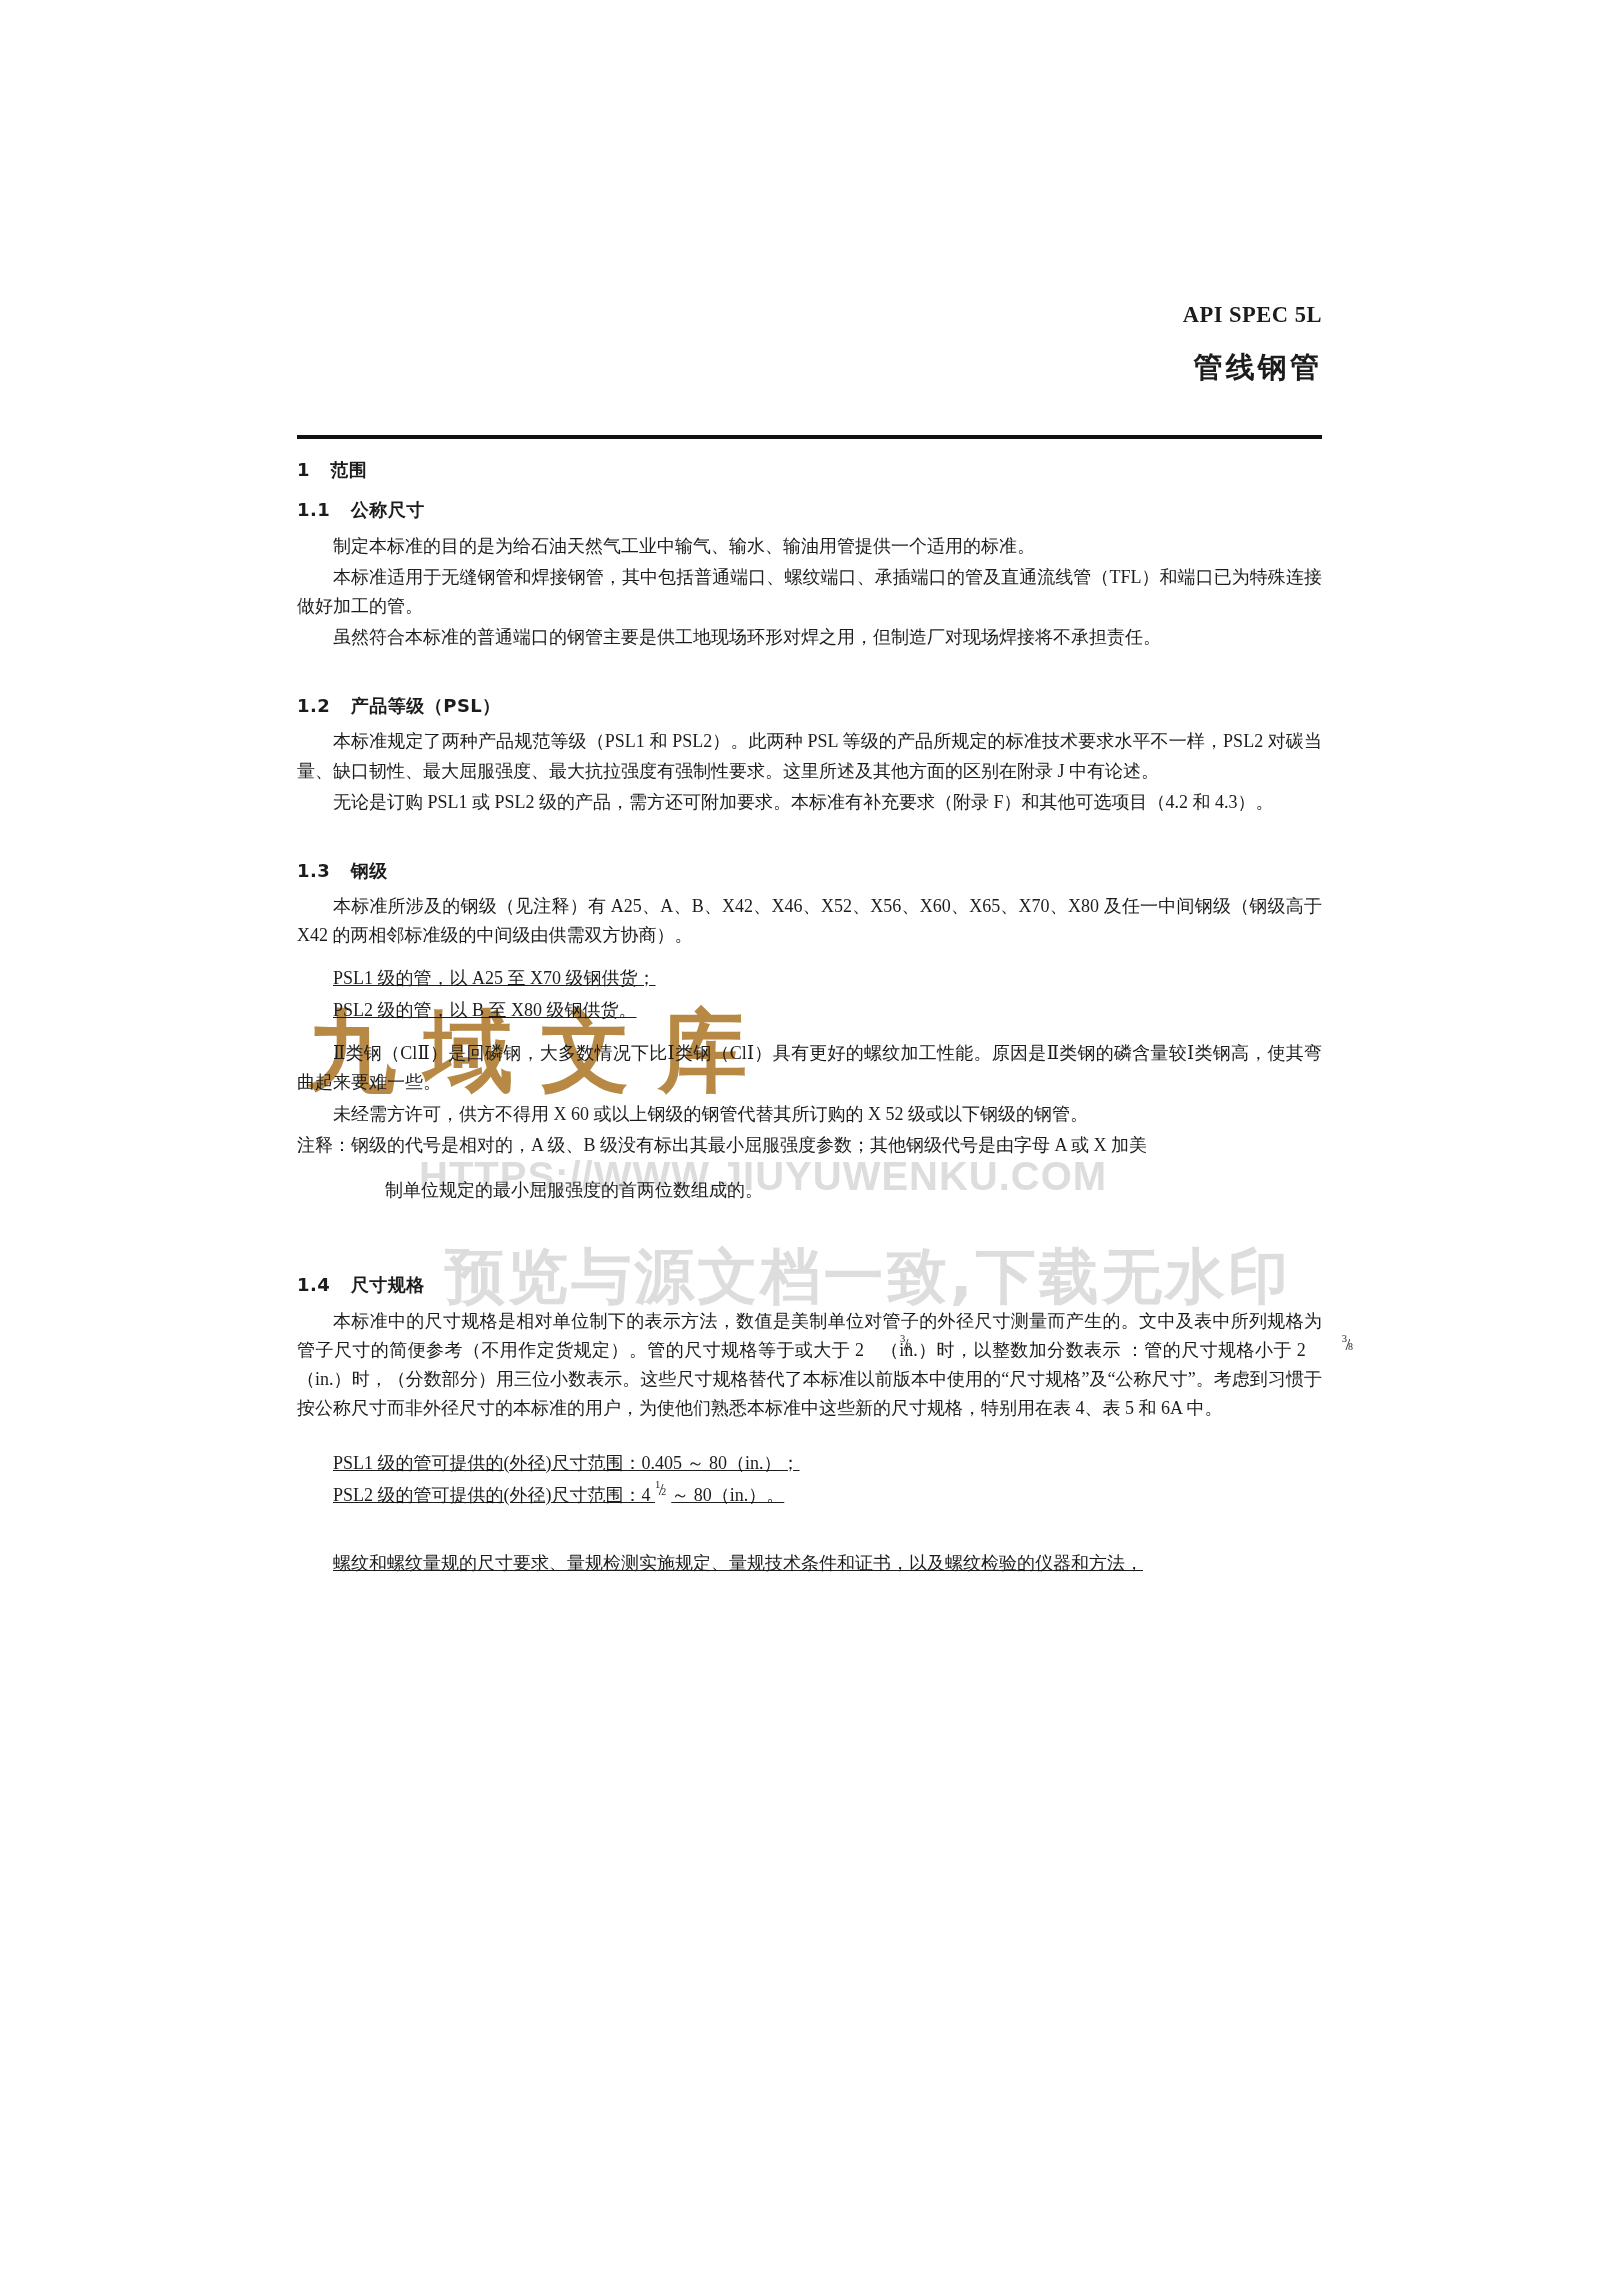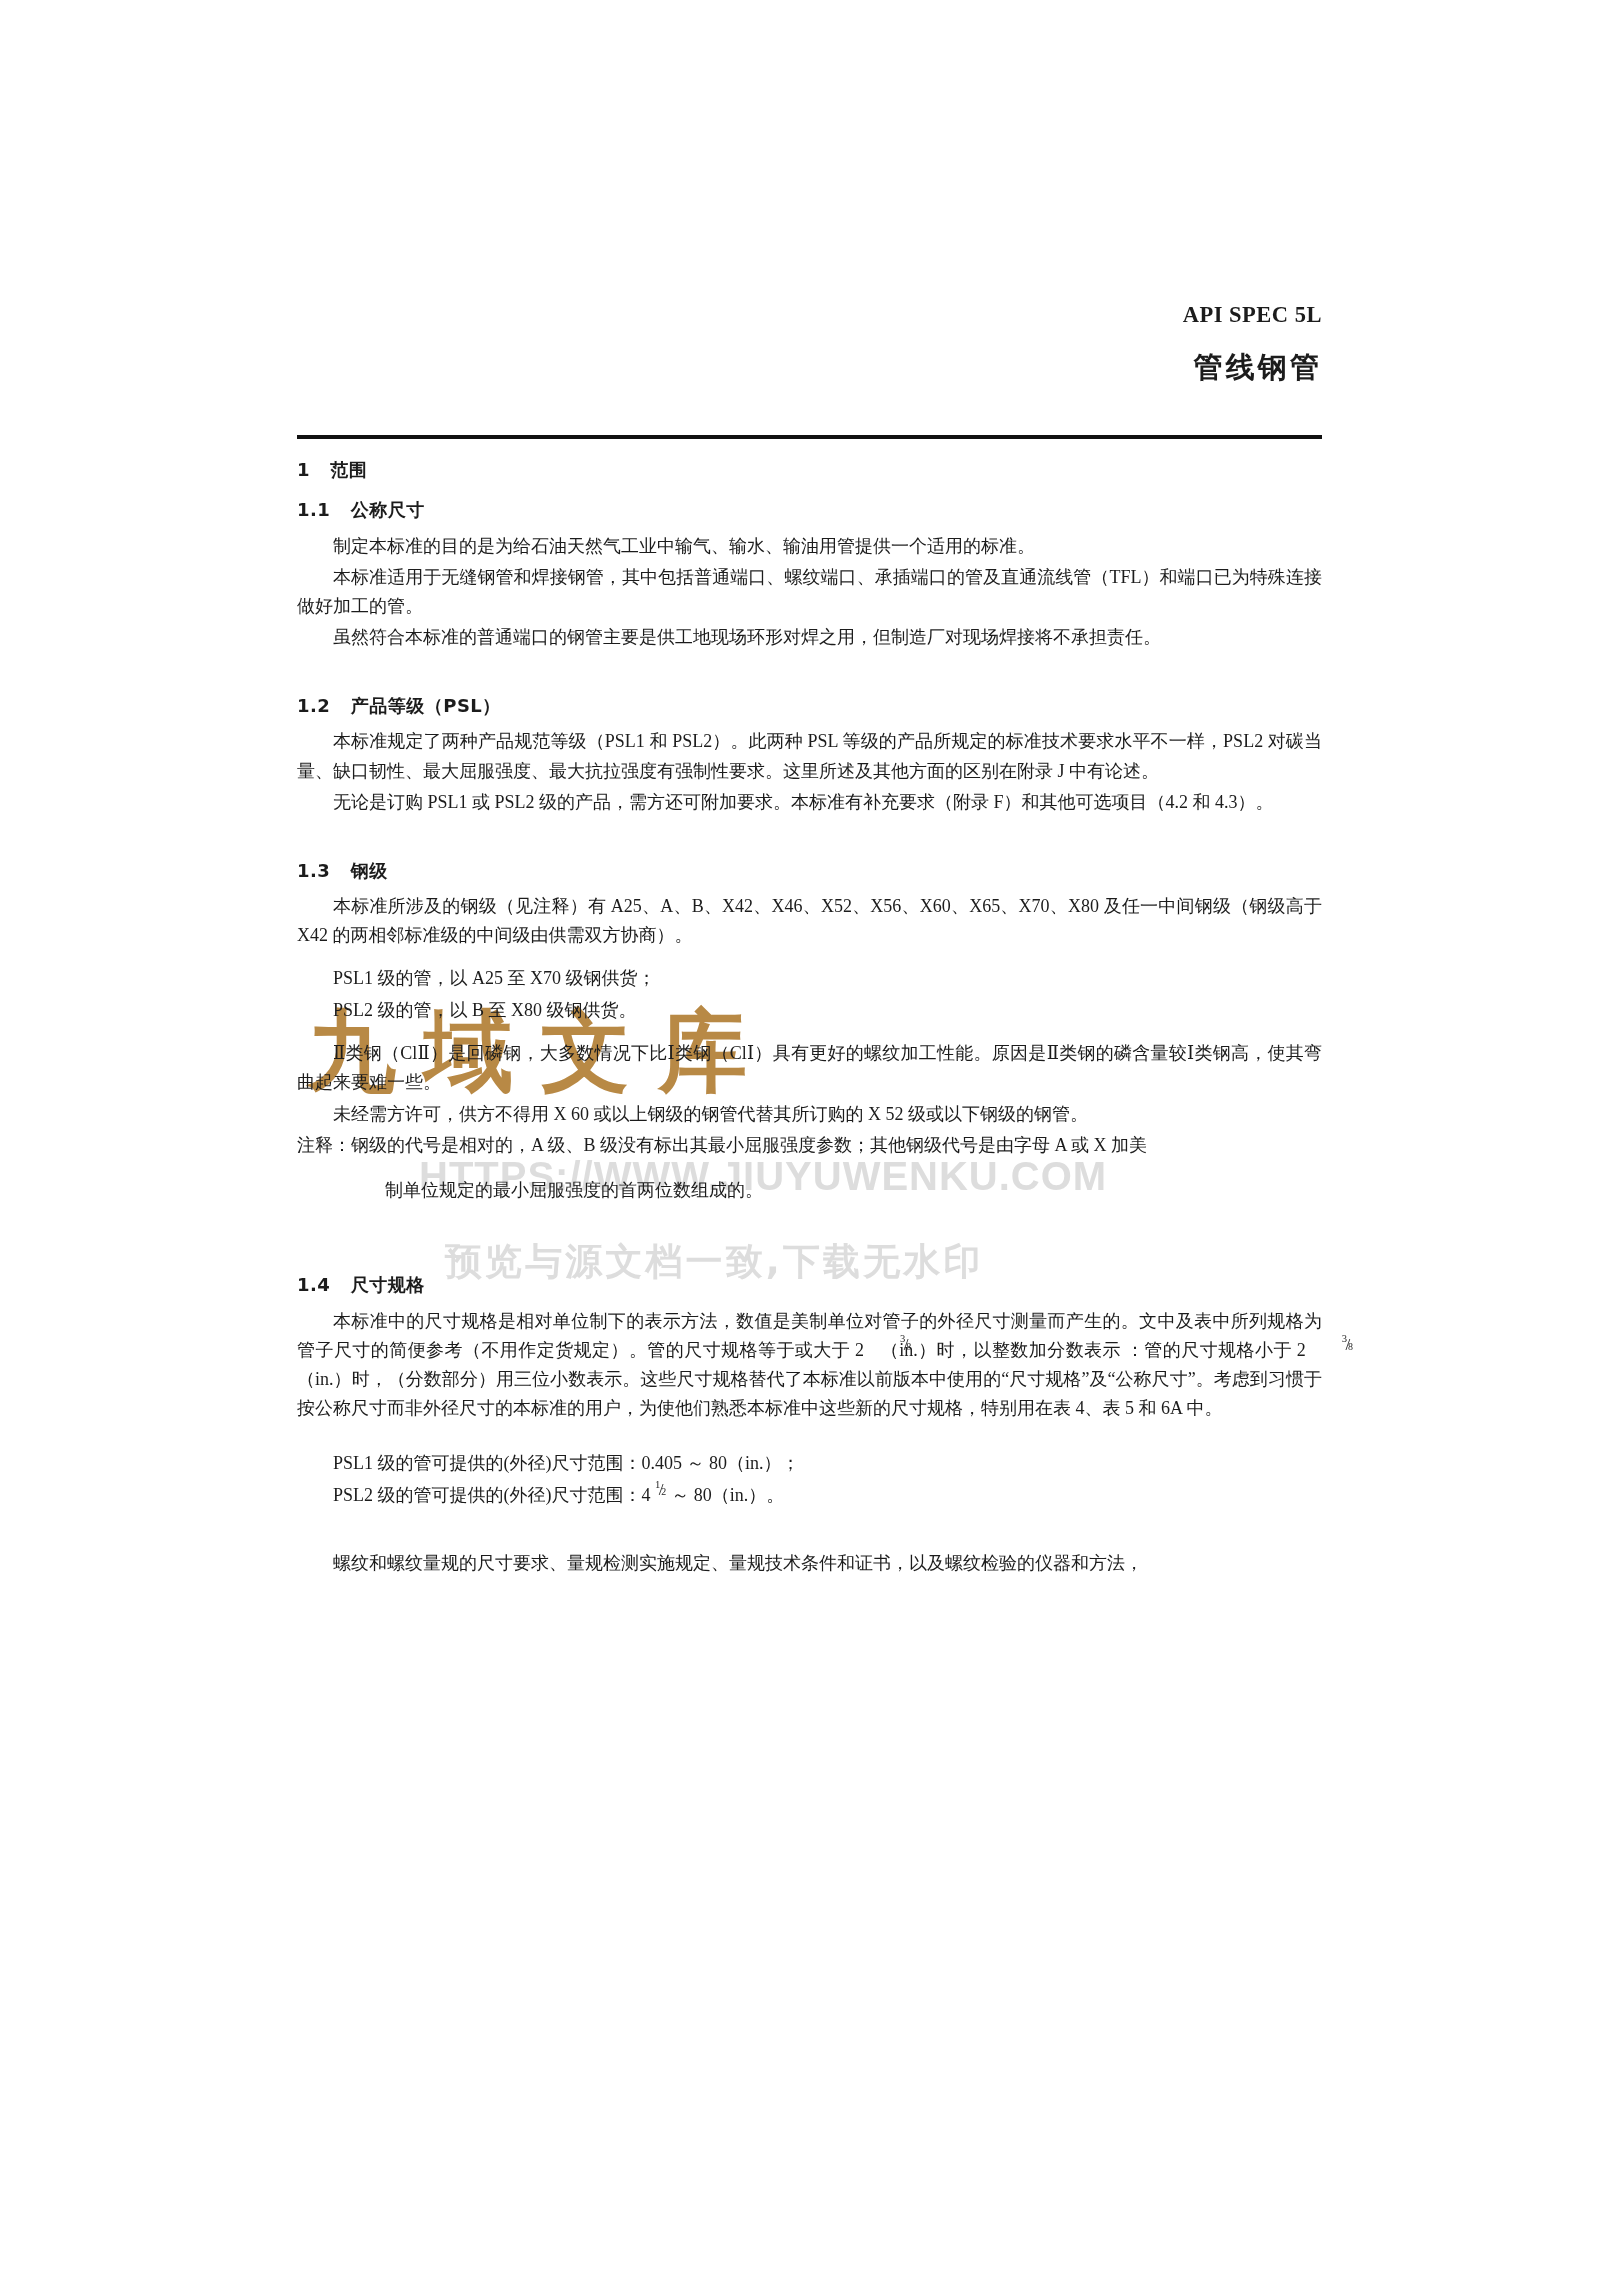--- a/index.html
+++ b/index.html
@@ -101,20 +101,21 @@
     text-align: justify;
     text-justify: inter-ideograph;
     line-height: 1.62;
   }
 
   p.sub {
     margin: 0 0 3.1px 0;
     text-indent: 0;
     padding-left: 36px;
     line-height: 1.62;
+    text-decoration: underline;
   }
 
   p.note {
     margin: 0;
     text-indent: 0;
     line-height: 1.62;
     text-align: justify;
   }
   p.note-cont {
     margin: 16px;
@@ -182,21 +183,21 @@
     left: 419px;
     top: 1154px;
     font-size: 40px;
     letter-spacing: 1px;
     font-family: "Liberation Sans", "DejaVu Sans", sans-serif;
     color: #d2d2d2;
   }
   .wm-tag {
     left: 445px;
     top: 1237px;
-    font-size: 37px;
+    font-size: 60px;
     letter-spacing: 3.1px;
     font-family: "DejaVu Sans", "Liberation Sans", sans-serif;
     color: #d2d2d2;
   }
 
   .above { position: relative; z-index: 10; }
 </style>
 </head>
 <body>
 

